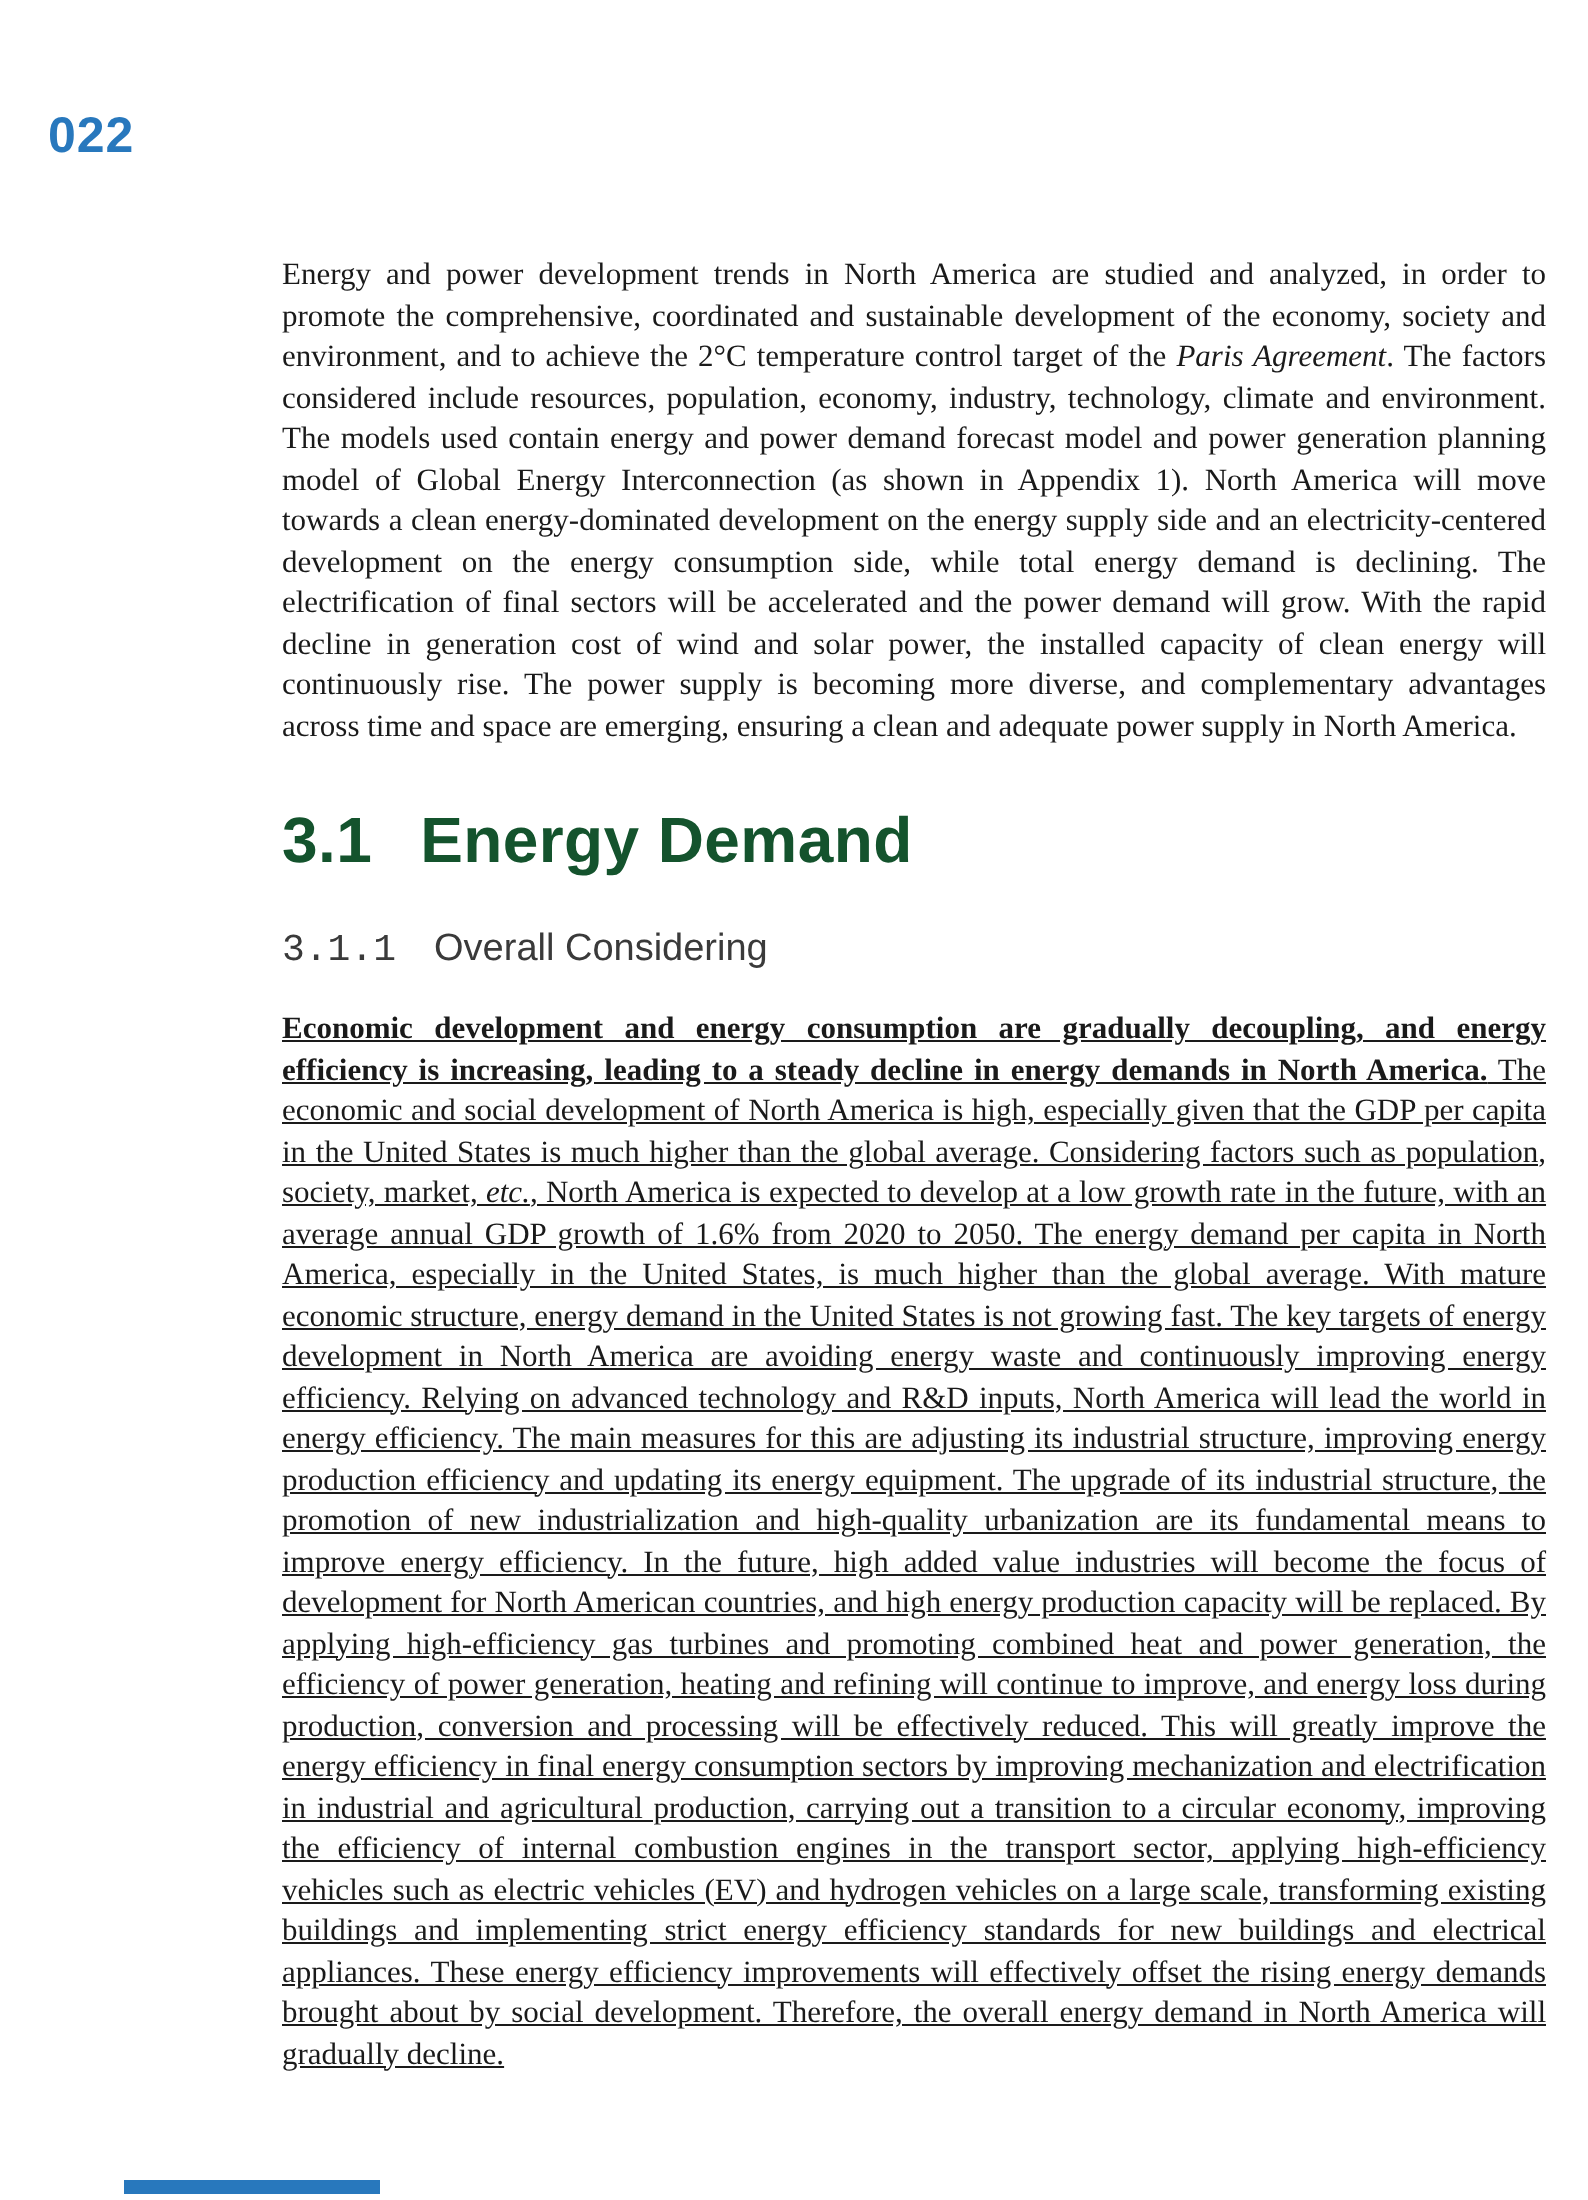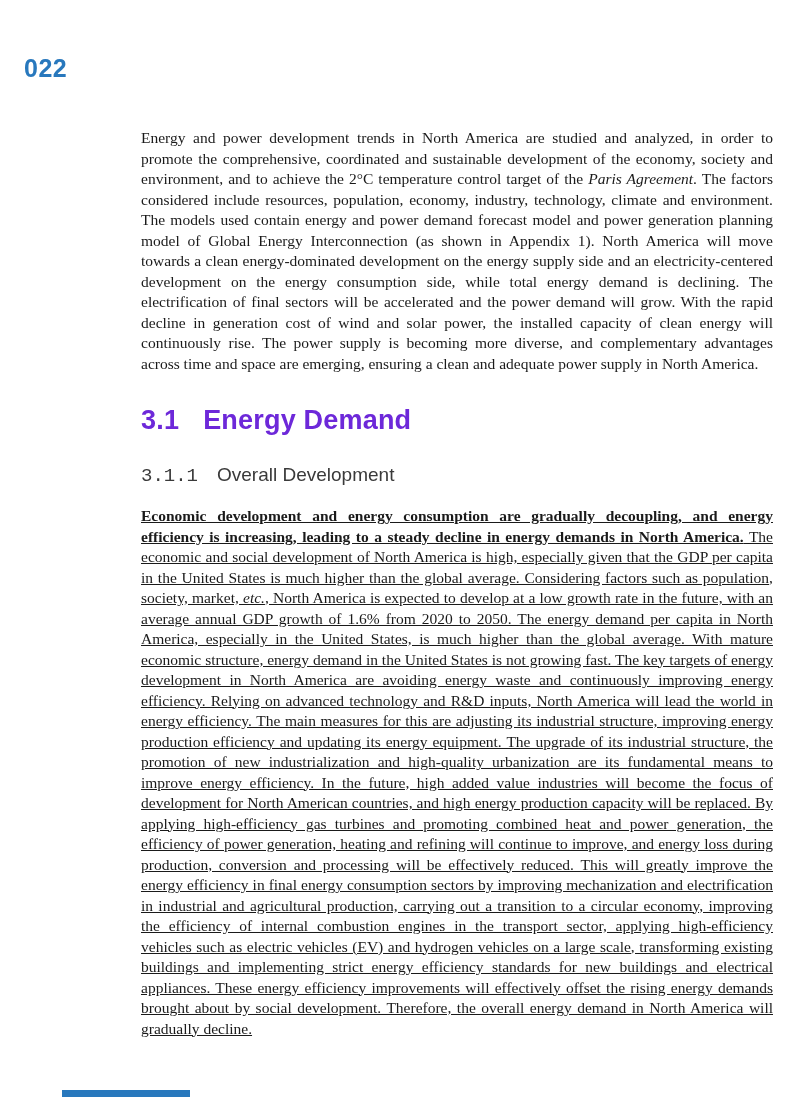--- a/index.html
+++ b/index.html
@@ -39,23 +39,23 @@
     line-height: 20.5px;
     color: #1a1a1a;
     text-align: justify;
   }
   .run-bold { font-weight: 700; }
   .run-italic { font-style: italic; }
   .section-heading {
     margin: 31px 0 0 0;
     font-family: "Liberation Sans", sans-serif;
     font-weight: 700;
-    font-size: 27px;
+    font-size: 32px;
     line-height: 30px;
-    color: #6d28d9;
+    color: #14532d;
     letter-spacing: 0.2px;
   }
   .section-heading .sec-num { margin-right: 24px; }
   .subsection-heading {
     margin: 29px 0 0 0;
     font-family: "Liberation Sans", sans-serif;
     font-weight: 400;
     font-size: 19px;
     line-height: 22px;
     color: #3a3a3a;
@@ -79,21 +79,21 @@
 
   <div class="content">
 
     <p class="body-text"><span>Energy and power development trends in North America are studied and analyzed, in order to promote the comprehensive, coordinated and sustainable development of the economy, society and environment, and to achieve the 2°C temperature control target of the </span><span class="run-italic">Paris Agreement</span><span>. The factors considered include resources, population, economy, industry, technology, climate and environment. The models used contain energy and power demand forecast model and power generation planning model of Global Energy Interconnection (as shown in Appendix 1). North America will move towards a clean energy-dominated development on the energy supply side and an electricity-centered development on the energy consumption side, while total energy demand is declining. The electrification of final sectors will be accelerated and the power demand will grow. With the rapid decline in generation cost of wind and solar power, the installed capacity of clean energy will continuously rise. The power supply is becoming more diverse, and complementary advantages across time and space are emerging, ensuring a clean and adequate power supply in North America.</span></p>
 
     <h1 class="section-heading">
       <span class="sec-num">3.1</span><span>Energy Demand</span>
     </h1>
 
     <h2 class="subsection-heading">
-      <span class="subsec-num">3.1.1</span><span>Overall Development</span>
+      <span class="subsec-num">3.1.1</span><span>Overall Considering</span>
     </h2>
 
     <p class="body-text main"><span class="run-bold">Economic development and energy consumption are gradually decoupling, and energy efficiency is increasing, leading to a steady decline in energy demands in North America.</span><span> The economic and social development of North America is high, especially given that the GDP per capita in the United States is much higher than the global average. Considering factors such as population, society, market, </span><span class="run-italic">etc.</span><span>, North America is expected to develop at a low growth rate in the future, with an average annual GDP growth of 1.6% from 2020 to 2050. The energy demand per capita in North America, especially in the United States, is much higher than the global average. With mature economic structure, energy demand in the United States is not growing fast. The key targets of energy development in North America are avoiding energy waste and continuously improving energy efficiency. Relying on advanced technology and R&amp;D inputs, North America will lead the world in energy efficiency. The main measures for this are adjusting its industrial structure, improving energy production efficiency and updating its energy equipment. The upgrade of its industrial structure, the promotion of new industrialization and high-quality urbanization are its fundamental means to improve energy efficiency. In the future, high added value industries will become the focus of development for North American countries, and high energy production capacity will be replaced. By applying high-efficiency gas turbines and promoting combined heat and power generation, the efficiency of power generation, heating and refining will continue to improve, and energy loss during production, conversion and processing will be effectively reduced. This will greatly improve the energy efficiency in final energy consumption sectors by improving mechanization and electrification in industrial and agricultural production, carrying out a transition to a circular economy, improving the efficiency of internal combustion engines in the transport sector, applying high-efficiency vehicles such as electric vehicles (EV) and hydrogen vehicles on a large scale, transforming existing buildings and implementing strict energy efficiency standards for new buildings and electrical appliances. These energy efficiency improvements will effectively offset the rising energy demands brought about by social development. Therefore, the overall energy demand in North America will gradually decline.</span></p>
 
   </div>
 
   <div class="footer-bar" style="background-color: rgb(40, 120, 189);"></div>
 
 </div>
 

